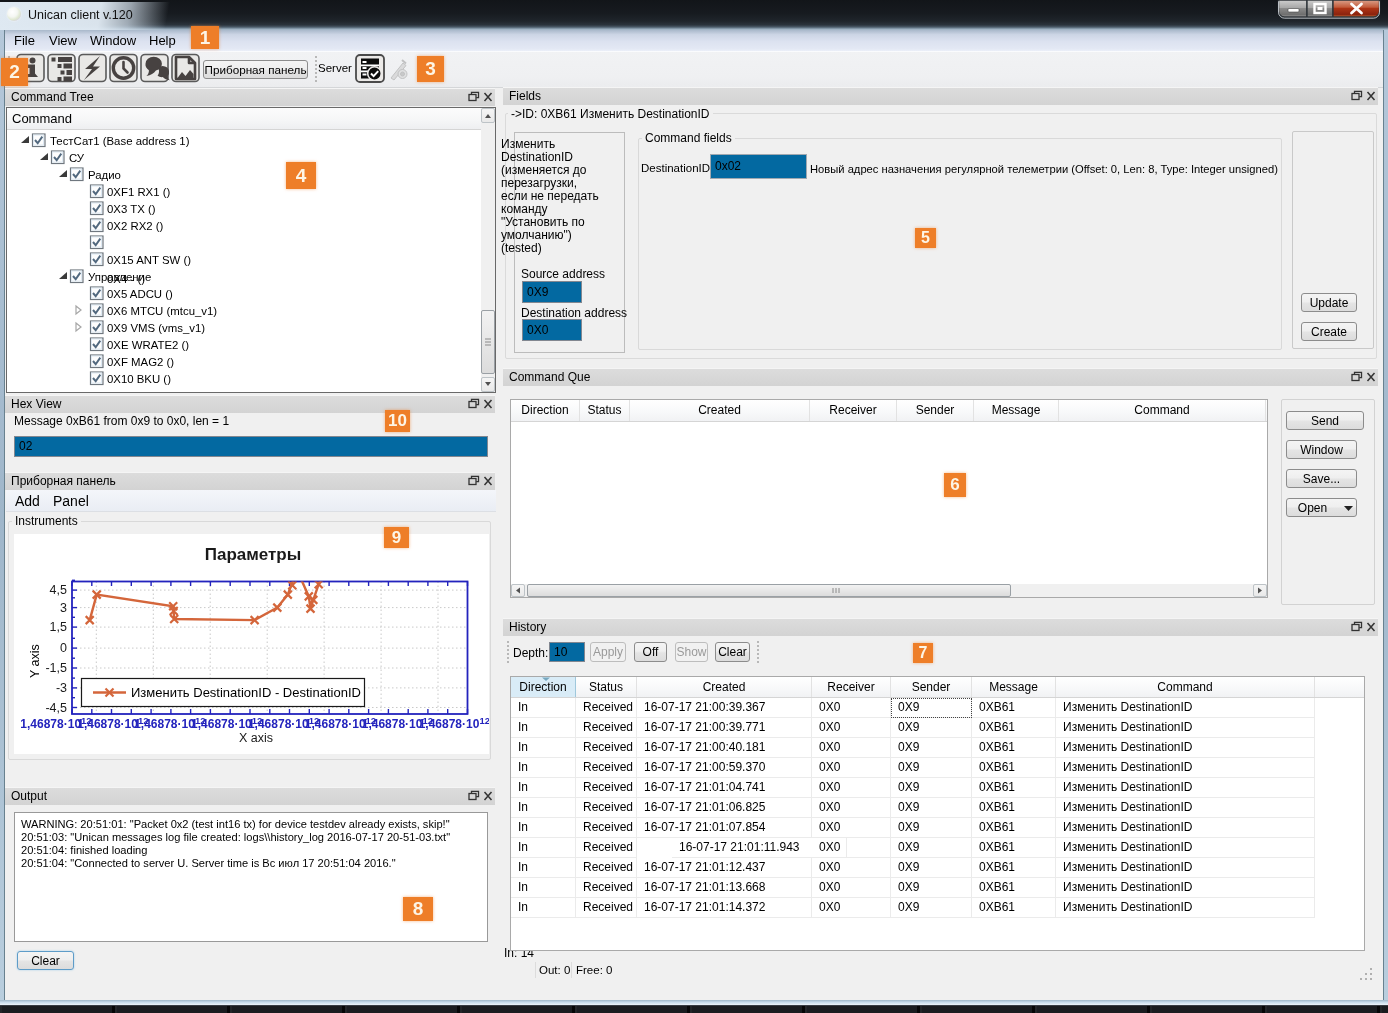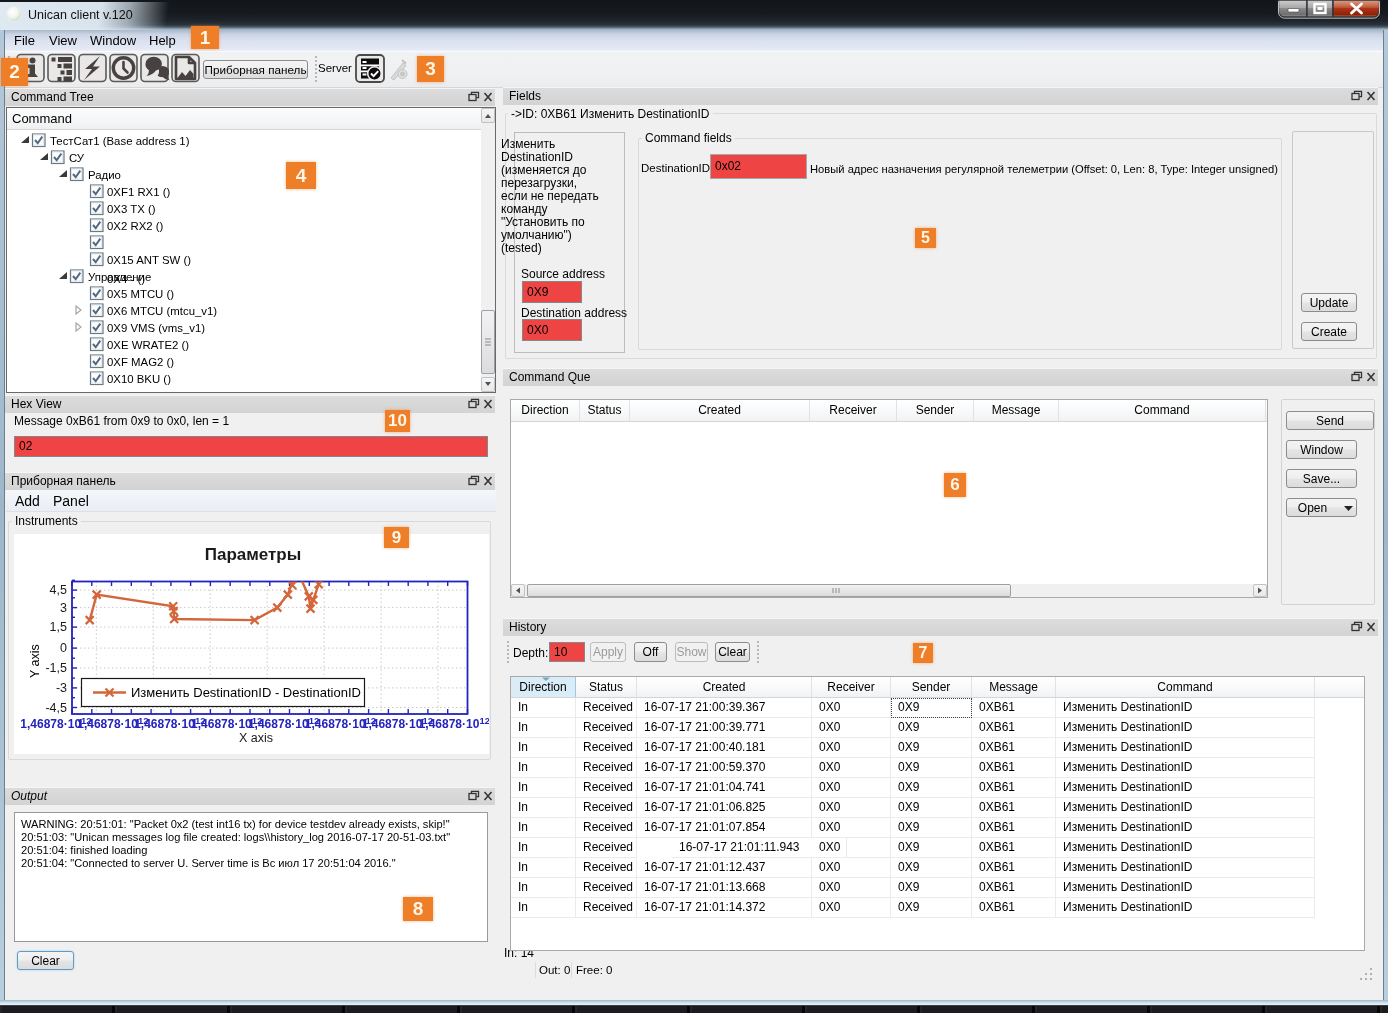--- a/index.html
+++ b/index.html
@@ -28,21 +28,21 @@
 #taskbar { left:0; top:1005px; width:1388px; height:8px; background:repeating-linear-gradient(90deg,#232529 0 2px,#1a1c20 2px 112px,#060607 112px 115px); border-top:1px solid #383d44; }
 
 .docktitle { height:18px; background:linear-gradient(180deg,#dcdcdc 0%,#d3d3d3 100%); border-top:1px solid #f5f5f5; font-size:12px; line-height:17px; padding-left:6px; color:#000; }
 
 .sunken { background:#fff; border:1px solid #828790; }
 .btn { position:absolute; border:1px solid #8c8c8c; border-radius:3px; font-size:12px; text-align:center; color:#000; white-space:nowrap; overflow:hidden;
   background:linear-gradient(180deg,#f4f4f4 0%,#efefef 45%,#e4e4e4 55%,#dcdcdc 100%); }
 .btn.disabled { color:#9a9a9a; border-color:#bdbdbd; background:#f1f1f1; }
 .gbox { position:absolute; border:1px solid #d5d5d5; border-radius:2px; }
 .glabel { position:absolute; background:#f0f0f0; padding:0 3px; font-size:12px; }
-.input { position:absolute; background:#ef4444; border:1px solid #828790; font-size:12px; padding-left:4px; }
+.input { position:absolute; background:#0369a1; border:1px solid #828790; font-size:12px; padding-left:4px; }
 
 .thead { position:absolute; background:linear-gradient(180deg,#ffffff 0%,#f8f9fa 55%,#f1f2f4 100%); border-bottom:1px solid #d5d5d5; }
 .thcell { position:absolute; top:0; text-align:center; font-size:12px; line-height:21px; border-right:1px solid #e2e2e2; height:100%; }
 .trow { position:absolute; font-size:12px; }
 .tcell { position:absolute; top:0; padding-left:7px; line-height:19px; border-right:1px solid #ebebeb; border-bottom:1px solid #ebebeb; height:100%; overflow:hidden; }
 
 .titem { position:absolute; font-size:11.4px; line-height:17px; white-space:nowrap; }
 
 .mk { position:absolute; background:#ee7e28; color:#fdf5e6; font-weight:bold; font-size:19px; text-align:center; box-shadow:0 0 3px rgba(238,126,40,0.55); }
 
@@ -207,21 +207,21 @@
   </svg>
   <div class="titem" style="left:50px;top:133px;">ТестСат1 (Base address 1)</div>
   <div class="titem" style="left:69px;top:150px;">СУ</div>
   <div class="titem" style="left:88px;top:167px;">Радио</div>
   <div class="titem" style="left:107px;top:184px;">0XF1 RX1 ()</div>
   <div class="titem" style="left:107px;top:201px;">0X3 TX ()</div>
   <div class="titem" style="left:107px;top:218px;">0X2 RX2 ()</div>
   <div class="titem" style="left:107px;top:235px;margin-top:36px;">0X4 - ()</div>
   <div class="titem" style="left:107px;top:252px;">0X15 ANT SW ()</div>
   <div class="titem" style="left:88px;top:269px;">Управление</div>
-  <div class="titem" style="left:107px;top:286px;">0X5 MTCU ()</div>
+  <div class="titem" style="left:107px;top:286px;">0X5 ADCU ()</div>
   <div class="titem" style="left:107px;top:303px;">0X6 MTCU (mtcu_v1)</div>
   <div class="titem" style="left:107px;top:320px;">0X9 VMS (vms_v1)</div>
   <div class="titem" style="left:107px;top:337px;">0XE WRATE2 ()</div>
   <div class="titem" style="left:107px;top:354px;">0XF MAG2 ()</div>
   <div class="titem" style="left:107px;top:371px;">0X10 BKU ()</div>
 </div>
 
 <div class="sb" style="left:481px;top:108px;width:14px;height:284px;"></div>
 <div class="sbBtn" style="left:481px;top:108px;width:14px;height:15px;"></div>
 <div class="sbBtn" style="left:481px;top:377px;width:14px;height:15px;"></div>
@@ -385,21 +385,21 @@
   <rect x="68.5" y="144.5" width="283" height="28" fill="#fff" stroke="#1a1a1a" stroke-width="1.2"></rect>
   <line x1="80" y1="158.5" x2="113" y2="158.5" stroke="#d4663b" stroke-width="2.4"></line>
   <use href="#xm" x="96.5" y="158.5"></use>
   <text x="118" y="163" font-size="13">Изменить DestinationID - DestinationID</text>
 </svg>
 <div class="abs" style="left:28px;top:678px;width:14px;height:60px;">
       <div style="transform:rotate(-90deg); transform-origin:0 0; width:60px;font-size:12.5px;white-space:nowrap;">Y axis</div>
     </div>
 </div>
 
-<div class="abs docktitle" style="left:5px;top:787px;width:490px;font-style:italic;">Output</div>
+<div class="abs docktitle" style="left:5px;top:787px;width:490px;">Output</div>
 <svg class="abs" style="left:464px;top:790px" width="30" height="12">
   <rect x="5" y="3.5" width="7" height="6" fill="none" stroke="#333" stroke-width="1.3"></rect>
   <path d="M7.5 3.5 v-2.2 h7 v5.4 h-2.3" fill="none" stroke="#333" stroke-width="1.3"></path>
   <path d="M20.5 2 l7 8 M27.5 2 l-7 8" stroke="#333" stroke-width="1.5"></path>
 </svg>
 <div class="abs sunken" style="left:14px;top:812px;width:474px;height:130px;border-color:#999;padding:5px 0 0 6px;font-size:11.1px;line-height:13px;">
 WARNING: 20:51:01: "Packet 0x2 (test int16 tx) for device testdev already exists, skip!"<br>
 20:51:03: "Unican messages log file created: logs\\history_log 2016-07-17 20-51-03.txt"<br>
 20:51:04: finished loading<br>
 20:51:04: "Connected to server U. Server time is Вс июл 17 20:51:04 2016."
@@ -465,21 +465,21 @@
 <div class="sb" style="left:511px;top:584px;width:756px;height:13px;background:#f0f0f0;"></div>
 <div class="sbBtn" style="left:511px;top:584px;width:14px;height:13px;"></div>
 <div class="sbBtn" style="left:1253px;top:584px;width:14px;height:13px;"></div>
 <div class="sbThumb" style="left:527px;top:584px;width:484px;height:13px;"></div>
 <svg class="abs" style="left:511px;top:584px" width="756" height="13">
   <path d="M9 3.5 l-4 3 l4 3 z" fill="#505050"></path>
   <path d="M747 3.5 l4 3 l-4 3 z" fill="#505050"></path>
   <path d="M322 4 v5 M325 4 v5 M328 4 v5" stroke="#8a8a8a" stroke-width="1"></path>
 </svg>
 <div class="gbox" style="left:1281px;top:399px;width:94px;height:206px;border-color:#d2d2d2;"></div>
-<div class="btn" style="left:1286px;top:411px;width:88px;height:19px;line-height:18px;">Send</div>
+<div class="btn" style="left:1286px;top:411px;width:78px;height:19px;line-height:18px;">Send</div>
 <div class="btn" style="left:1286px;top:440px;width:71px;height:19px;line-height:18px;">Window</div>
 <div class="btn" style="left:1286px;top:469px;width:71px;height:19px;line-height:18px;">Save...</div>
 <div class="btn" style="left:1286px;top:498px;width:71px;height:19px;line-height:18px;padding-right:18px;">Open</div>
 <svg class="abs" style="left:1338px;top:498px" width="20" height="19">
     <path d="M6 8 l4.5 5 l4.5 -5 z" fill="#222"></path>
   </svg>
 
 <div class="abs docktitle" style="left:503px;top:618px;width:875px;">History</div>
 <svg class="abs" style="left:1347px;top:621px" width="30" height="12">
   <rect x="5" y="3.5" width="7" height="6" fill="none" stroke="#333" stroke-width="1.3"></rect>

